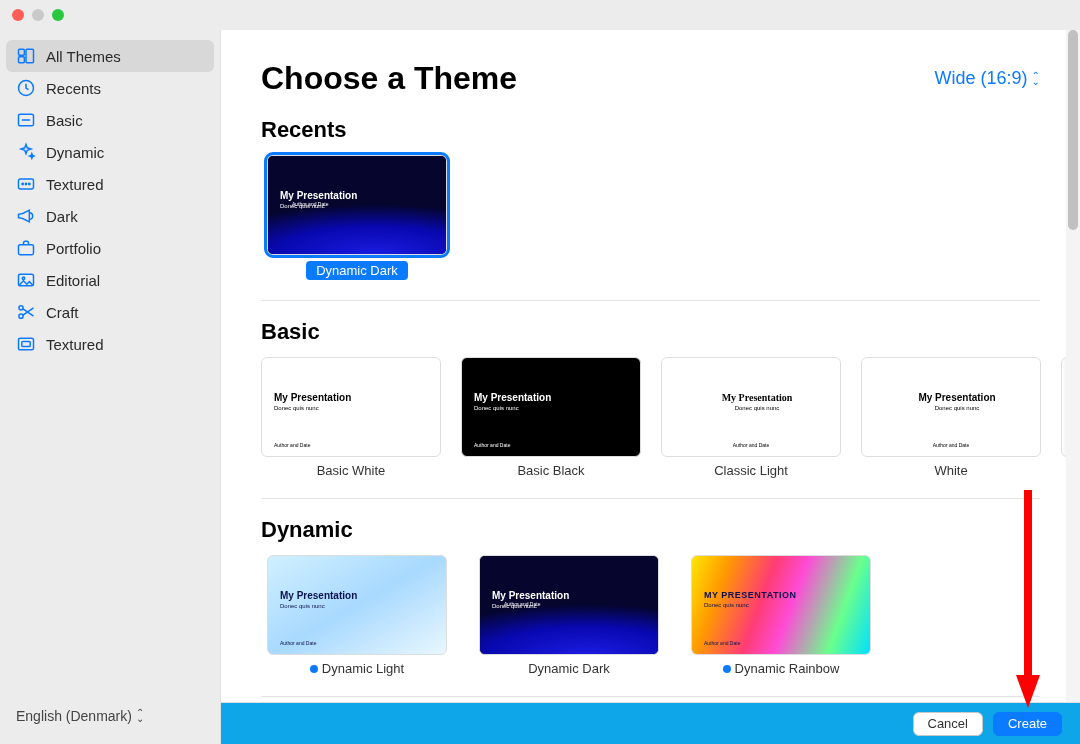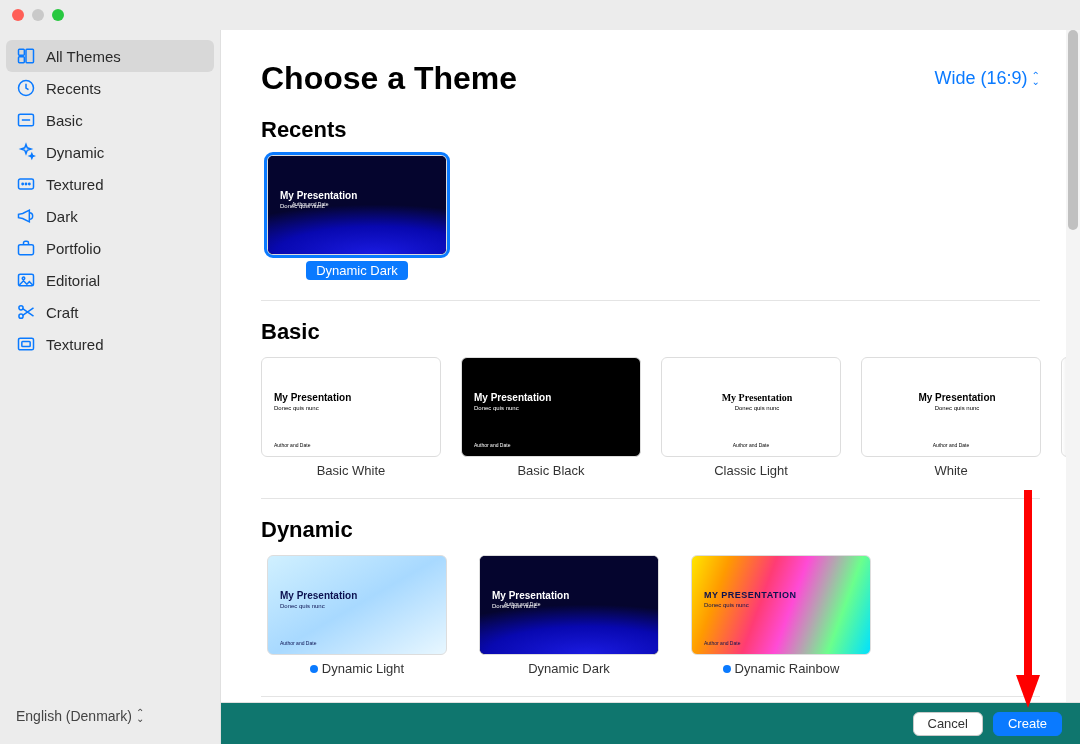--- a/index.html
+++ b/index.html
@@ -95,21 +95,21 @@
   }
   .theme-label {
     font-size: 13px; color:#333; display:flex; align-items:center; gap:4px;
   }
   .theme-label .bluedot { width:8px; height:8px; border-radius:50%; background:#0a7aff; }
   .theme-label.pill {
     background:#0a7aff; color:#fff; padding:2px 10px; border-radius:4px;
   }
   .footer {
     height: 42px; border-top: 1px solid #e0e0e0; display:flex; align-items:center; justify-content:flex-end;
-    padding: 0 18px; gap: 10px; background:#0f766e;
+    padding: 0 18px; gap: 10px; background:#0ea5e9;
   }
   .btn {
     height: 24px; padding: 0 14px; border-radius: 6px; font-size: 13px;
     border: 1px solid #c9c9c9; background: #fff; color:#333; cursor:default;
     display:flex; align-items:center;
   }
   .btn.primary { background:#0a7aff; border-color:#0a7aff; color:#fff; }
   .updn { font-size: 10px; line-height: 6px; display:flex; flex-direction:column; }
   .arrow {
     position:absolute; right: 40px; top: 490px; width: 24px; height: 220px; z-index: 30;

